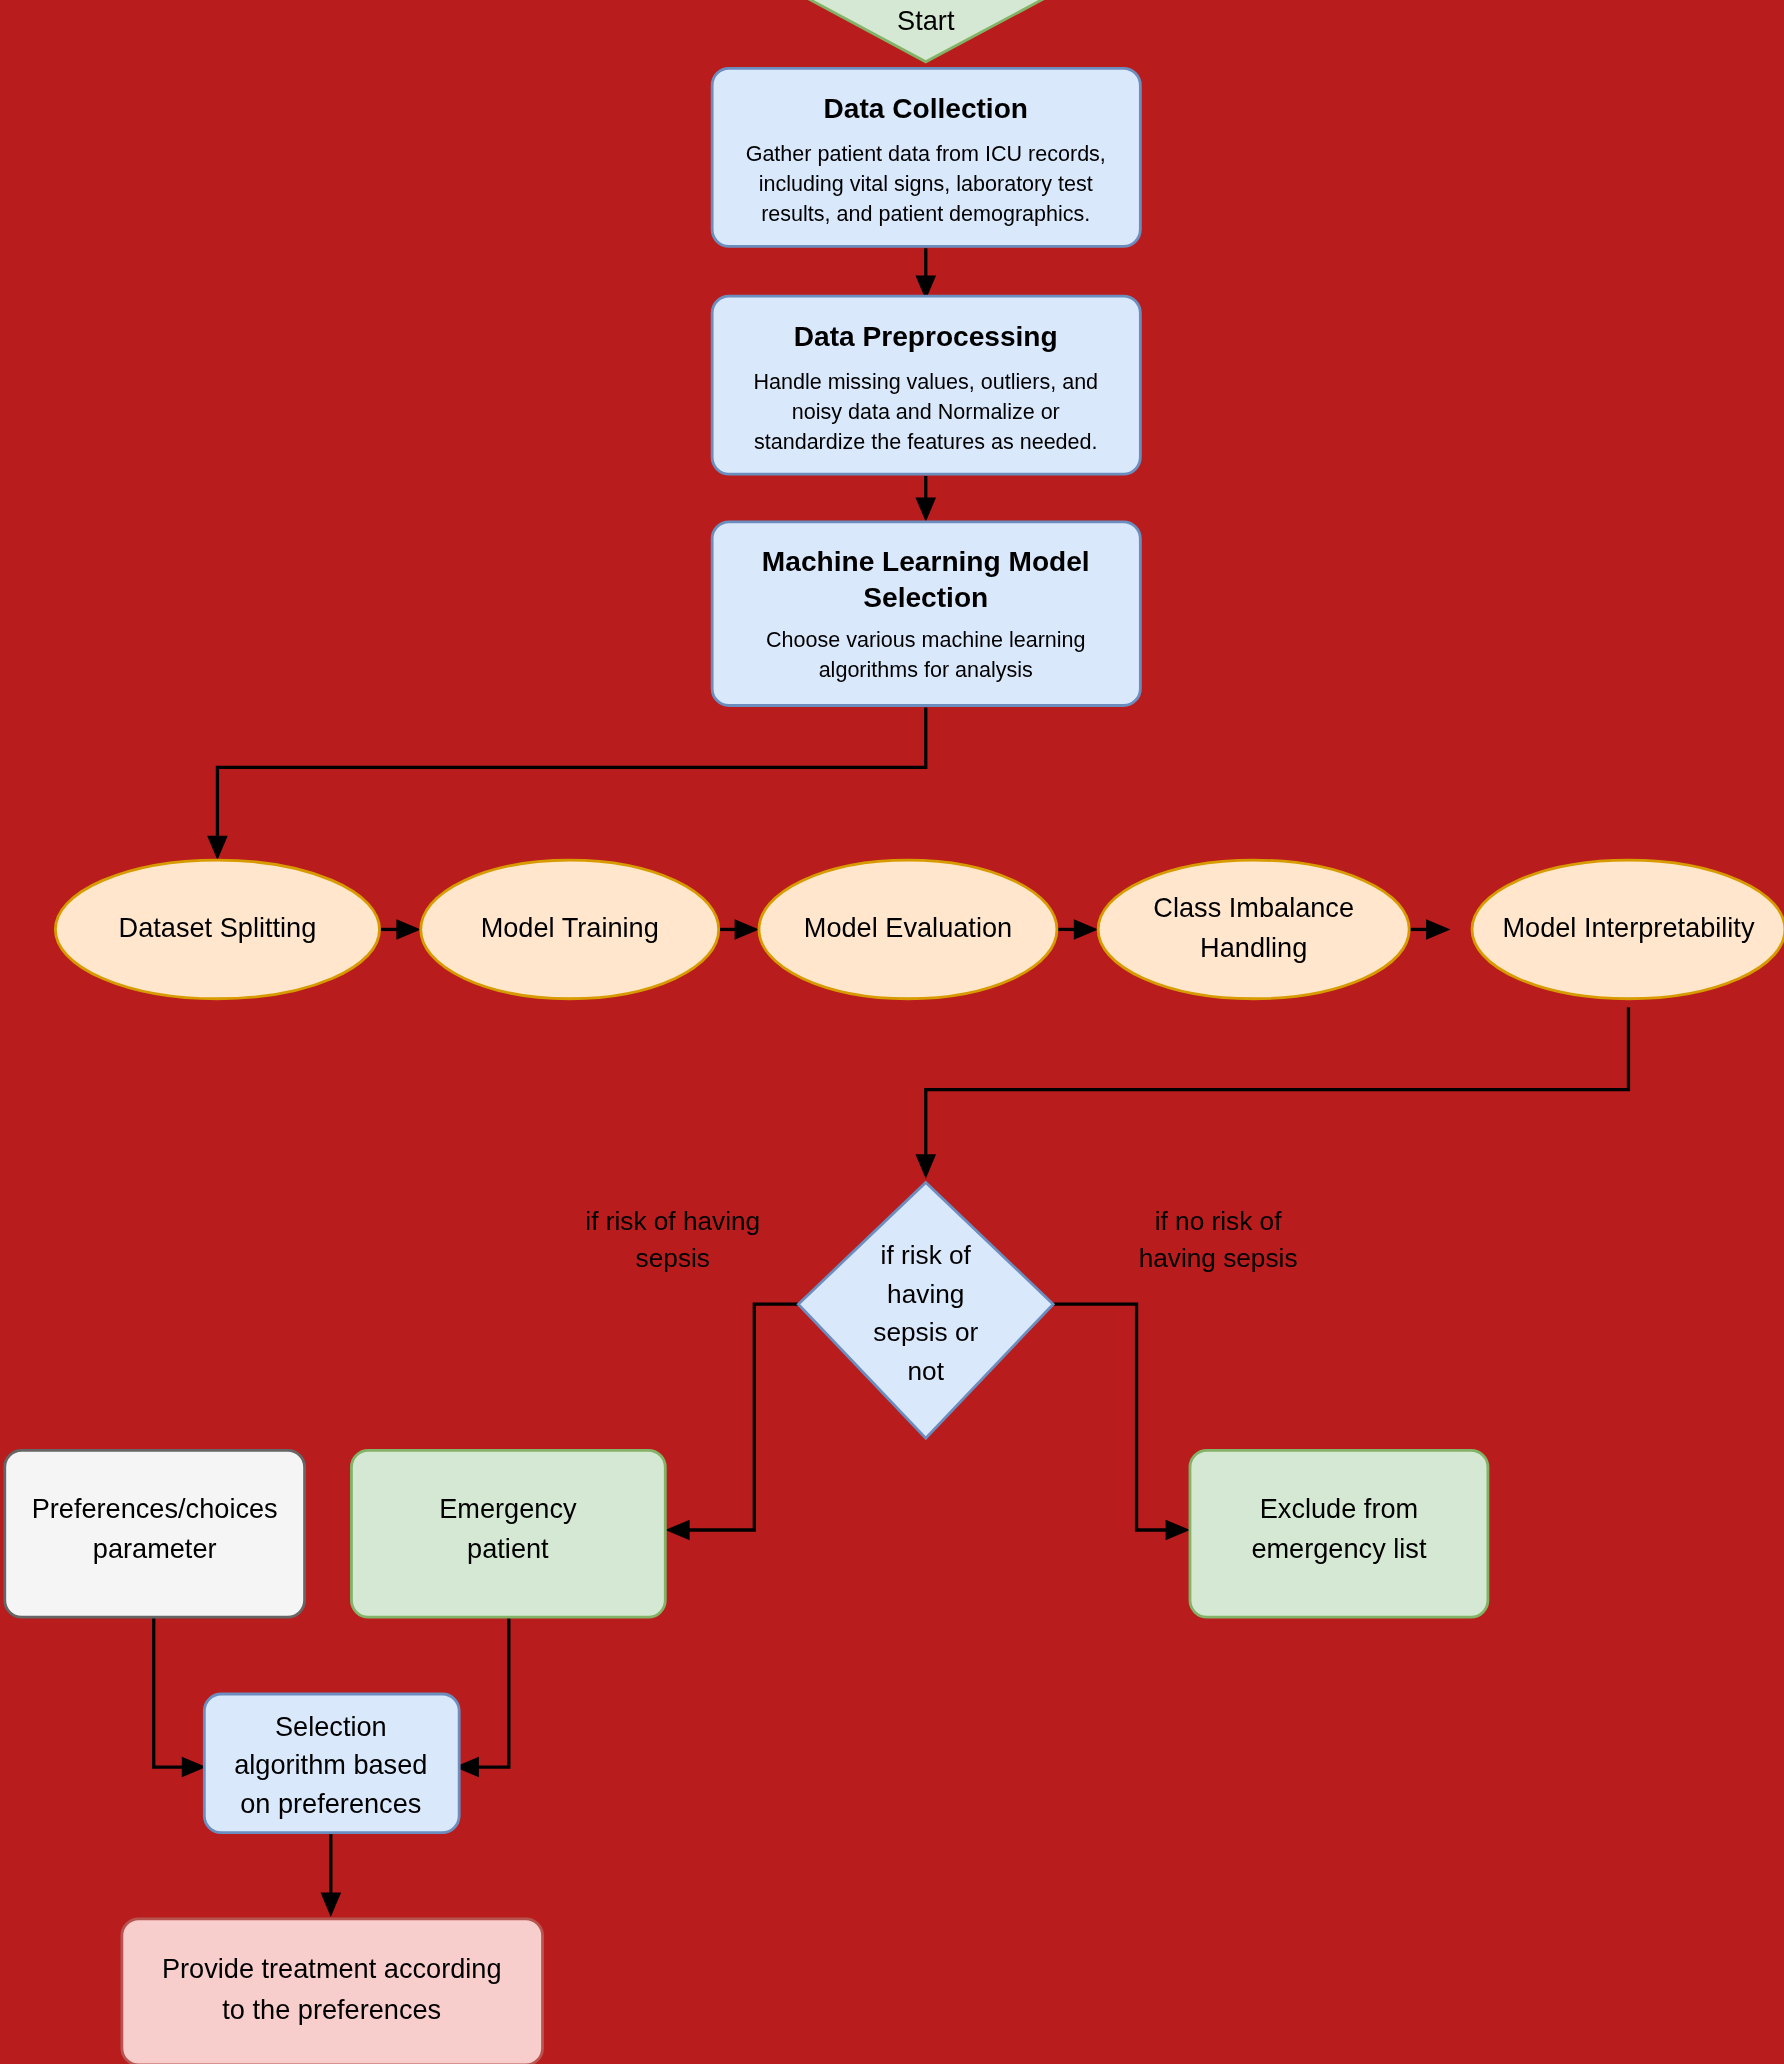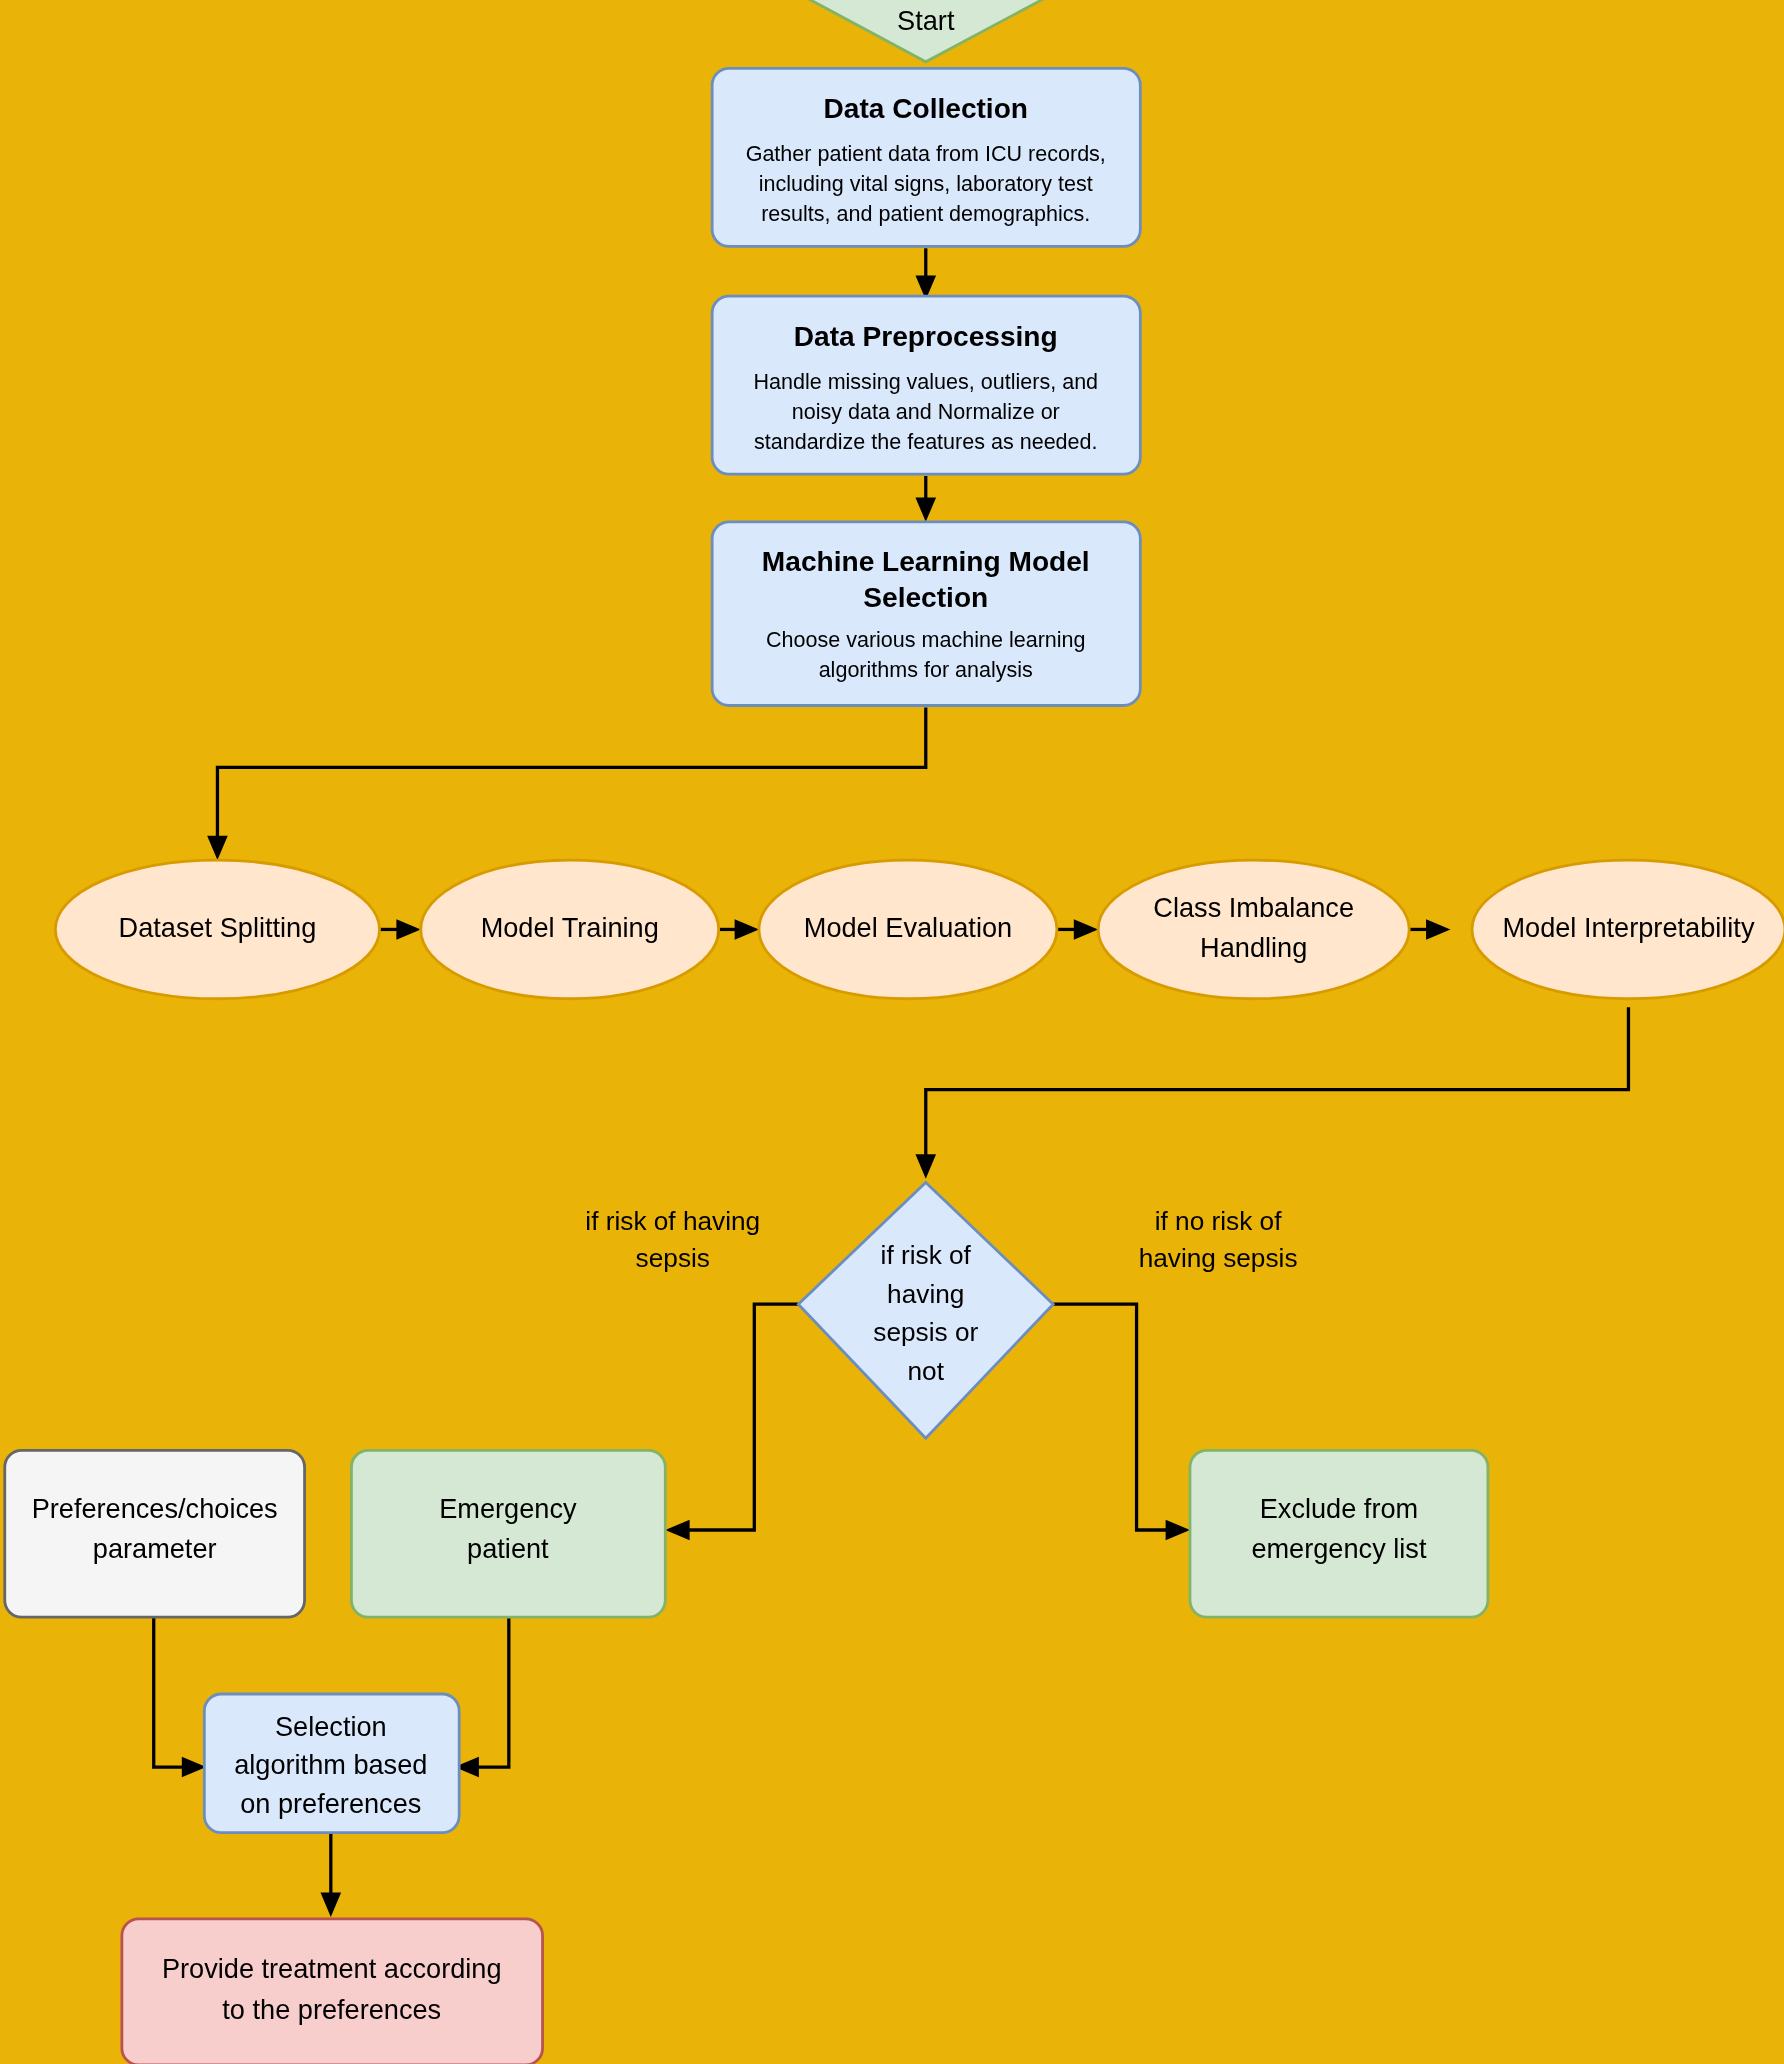--- a/index.html
+++ b/index.html
@@ -4,21 +4,21 @@
 <style>
   html, body {
     margin: 0;
     padding: 0;
     background: #ffffff;
   }
   #canvas {
     position: relative;
     width: 1785px;
     height: 2065px;
-    background: #eab308;
+    background: #b91c1c;
     font-family: "Liberation Sans", sans-serif;
   }
   svg#flow {
     position: absolute;
     left: 0; top: 0;
     width: 1785px;
     height: 2065px;
     display: block;
   }
   .node-text {

